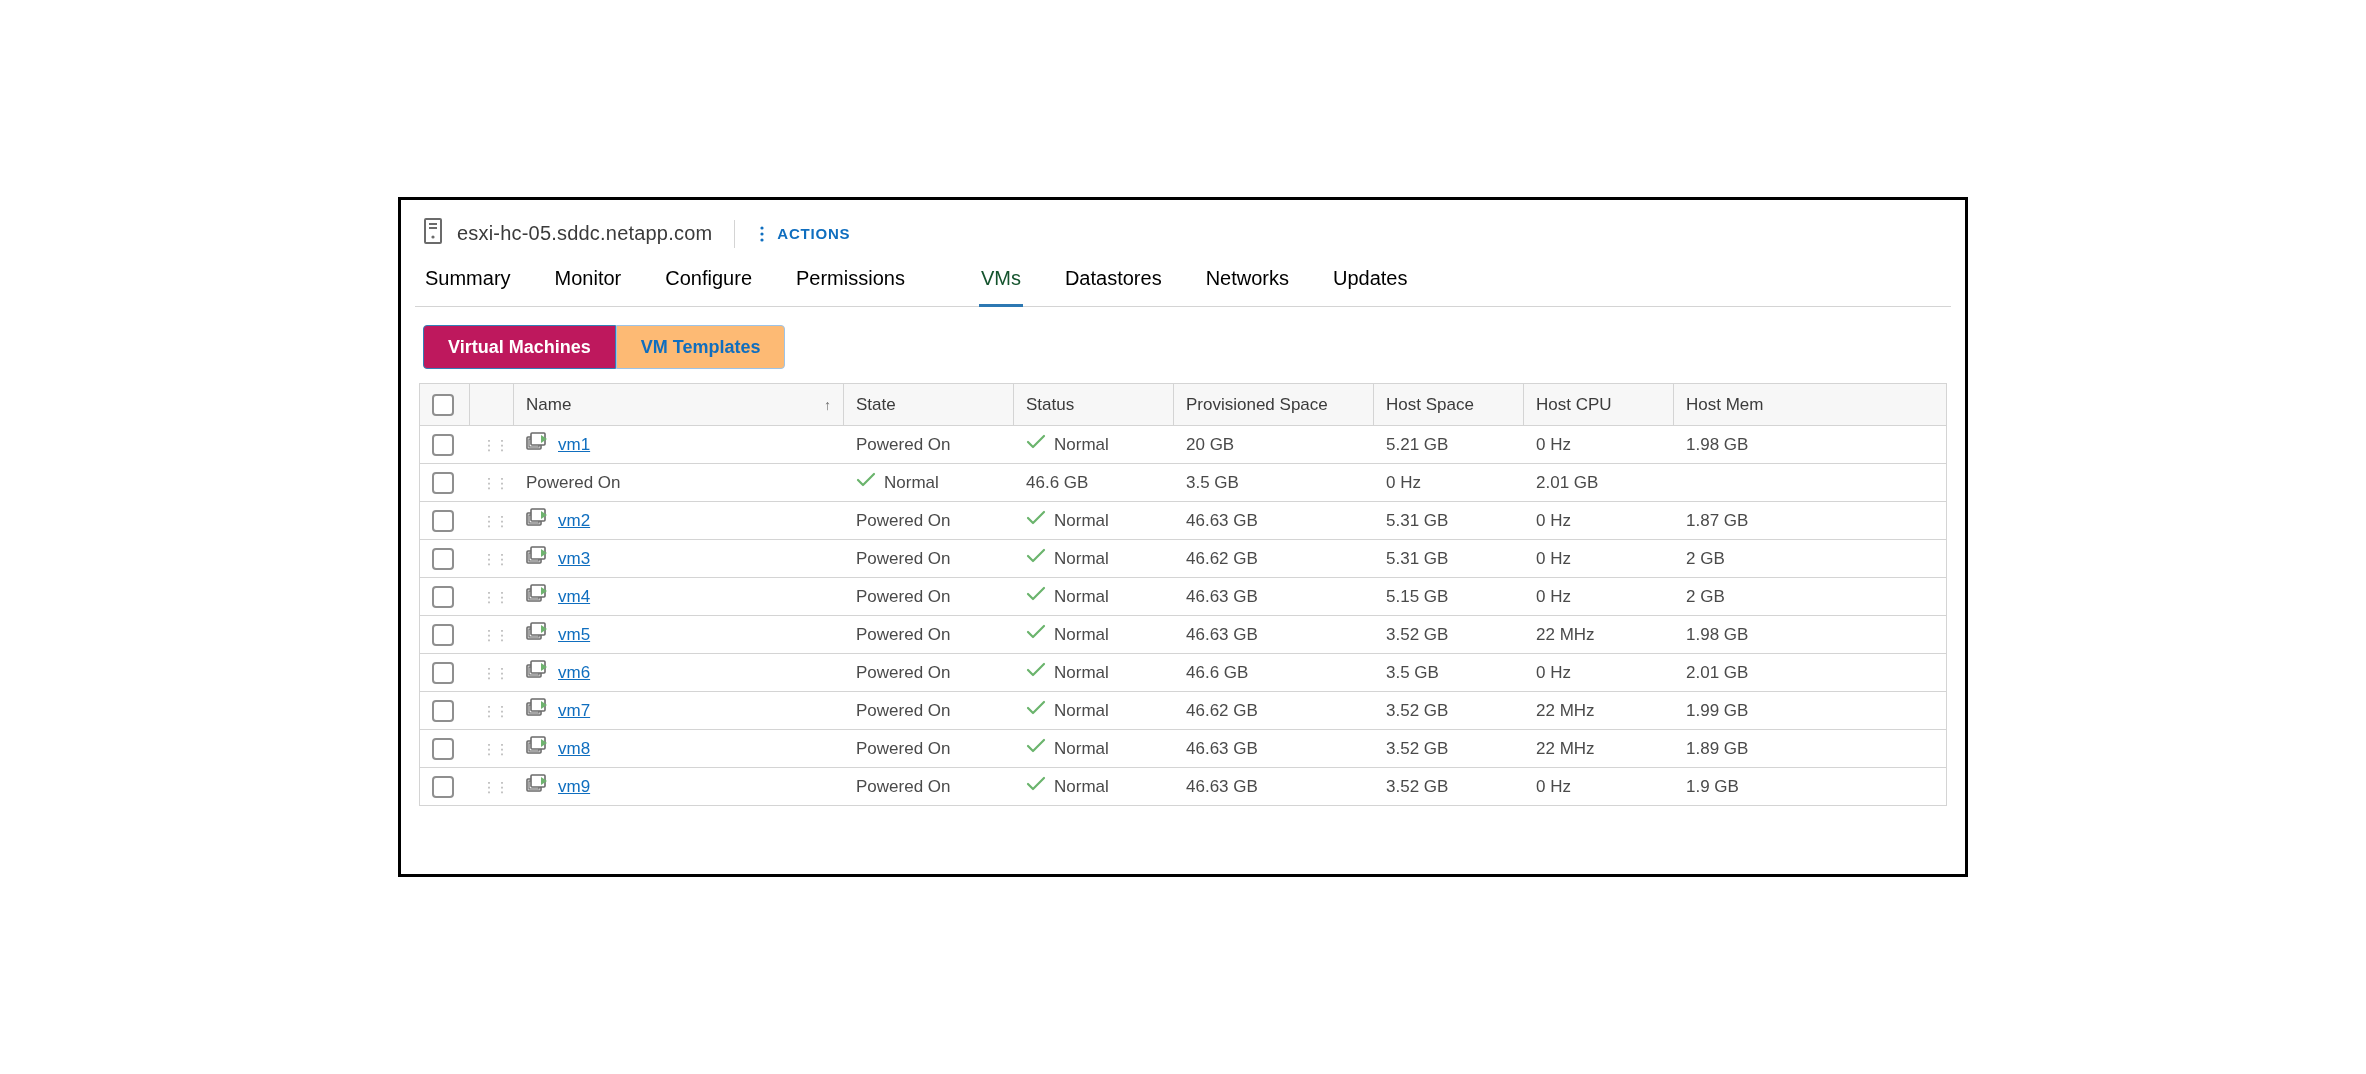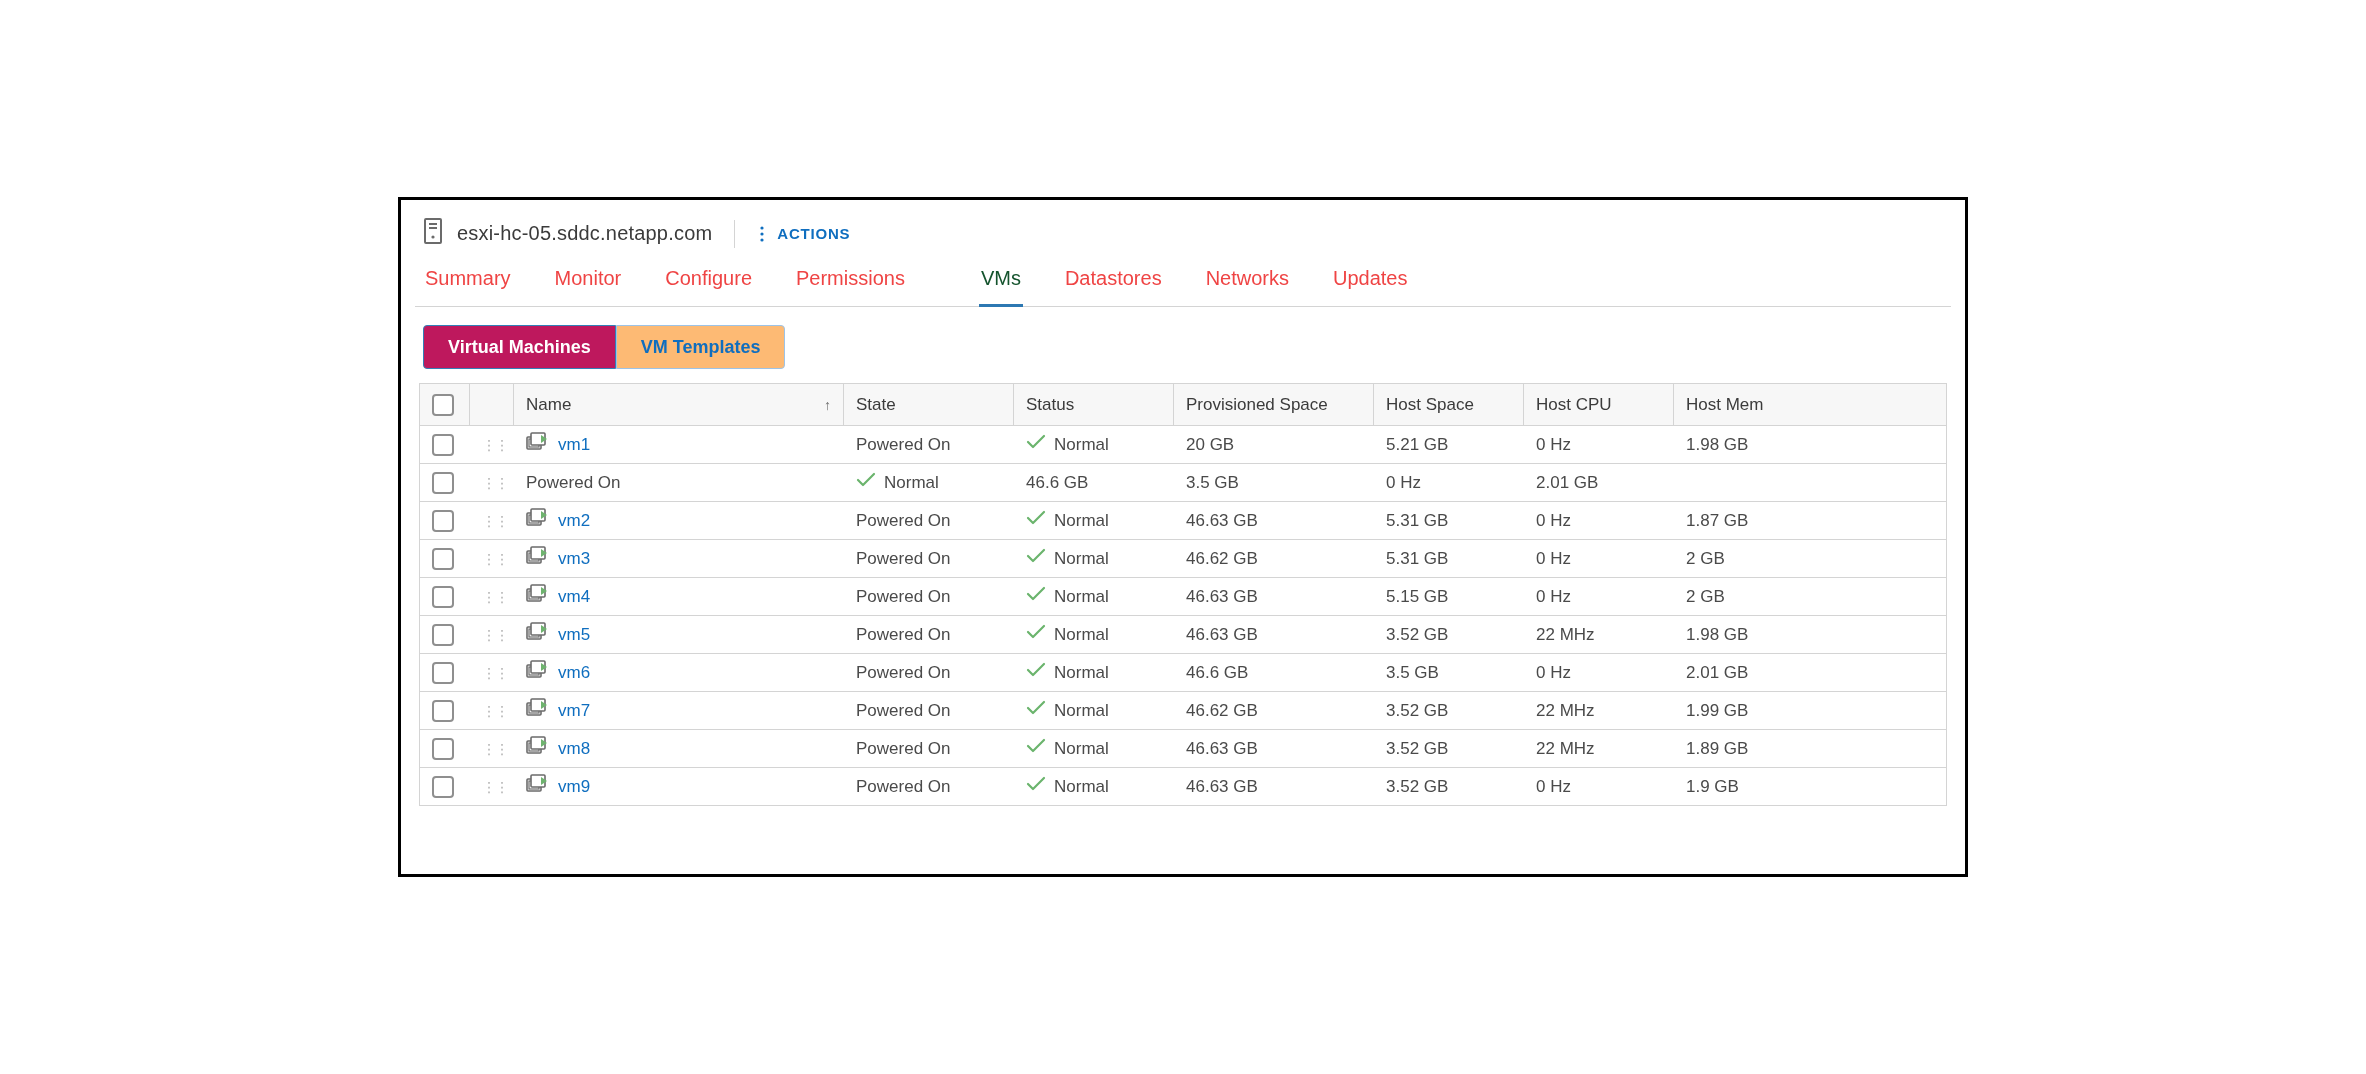--- a/index.html
+++ b/index.html
@@ -67,21 +67,21 @@
   .tabs{
     display:flex;
     align-items:flex-end;
     gap:40px;
     border-bottom:1px solid var(--border);
     padding:0 8px;
     margin-bottom:14px;
   }
   .tab{
     padding:0 2px 14px 2px;
-    color:#ef4444;
+    color:#000000;
     font-size:20px;
     cursor:pointer;
     border-bottom:3px solid transparent;
     margin-bottom:-1px;
   }
   .tab.active{
     border-bottom-color:var(--tab-active-border);
     color:#14532d;
     font-weight:400;
     margin-left:32px;
@@ -180,21 +180,21 @@
   }
   .td{color:#4a4a4a;}
   .chk-box{
     width:22px;height:22px;border:2px solid #8f8f8f;border-radius:4px;
     cursor:pointer;background:#fff;
   }
   .drag-dots{
     color:#b0b0b0;font-size:14px;letter-spacing:-1px;cursor:grab;
   }
   .vm-cell{display:flex;align-items:center;gap:10px;}
-  .vm-link{color:var(--link);cursor:pointer;}
+  .vm-link{color:var(--link);text-decoration:underline;cursor:pointer;}
   .status-cell{display:flex;align-items:center;gap:8px;}
   .check-icon{color:var(--green);}
 </style>
 </head>
 <body>
 
 <div class="outer">
   <div class="frame">
 
     <div class="title-row">

